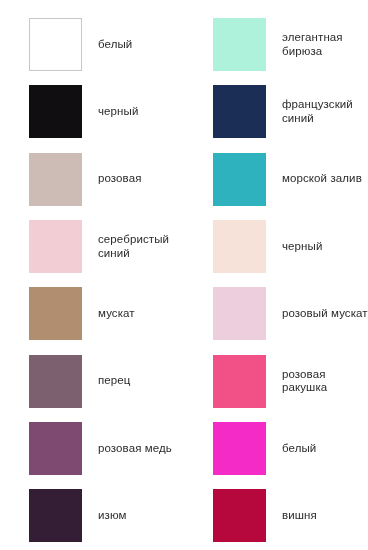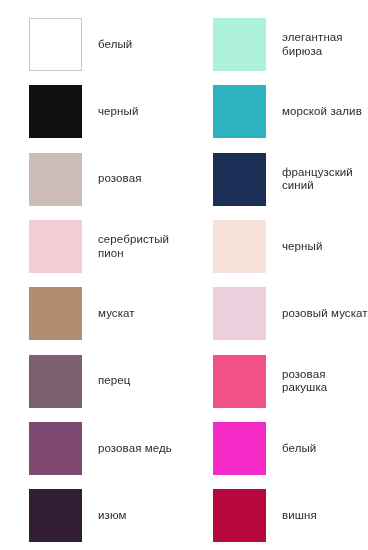--- a/index.html
+++ b/index.html
@@ -67,21 +67,21 @@
       <div class="swatch-row">
         <div class="swatch" style="background-color: rgb(16, 14, 17);"></div>
         <div class="swatch-label">черный</div>
       </div>
       <div class="swatch-row">
         <div class="swatch" style="background-color: rgb(205, 188, 181);"></div>
         <div class="swatch-label">розовая</div>
       </div>
       <div class="swatch-row">
         <div class="swatch" style="background-color: rgb(242, 205, 211);"></div>
-        <div class="swatch-label">серебристый пион</div>
+        <div class="swatch-label">серебристый синий</div>
       </div>
       <div class="swatch-row">
         <div class="swatch" style="background-color: rgb(176, 142, 111);"></div>
         <div class="swatch-label">мускат</div>
       </div>
       <div class="swatch-row">
         <div class="swatch" style="background-color: rgb(125, 96, 112);"></div>
         <div class="swatch-label">перец</div>
       </div>
       <div class="swatch-row">
@@ -92,26 +92,26 @@
         <div class="swatch" style="background-color: rgb(51, 30, 53);"></div>
         <div class="swatch-label">изюм</div>
       </div>
     </div>
   <div class="column">
       <div class="swatch-row">
         <div class="swatch" style="background-color: rgb(175, 242, 220);"></div>
         <div class="swatch-label">элегантная бирюза</div>
       </div>
       <div class="swatch-row">
+        <div class="swatch" style="background-color: rgb(27, 46, 85);"></div>
+        <div class="swatch-label">французский синий</div>
+      </div>
+      <div class="swatch-row">
         <div class="swatch" style="background-color: rgb(45, 178, 190);"></div>
         <div class="swatch-label">морской залив</div>
-      </div>
-      <div class="swatch-row">
-        <div class="swatch" style="background-color: rgb(27, 46, 85);"></div>
-        <div class="swatch-label">французский синий</div>
       </div>
       <div class="swatch-row">
         <div class="swatch" style="background-color: rgb(247, 226, 218);"></div>
         <div class="swatch-label">черный</div>
       </div>
       <div class="swatch-row">
         <div class="swatch" style="background-color: rgb(237, 206, 221);"></div>
         <div class="swatch-label">розовый мускат</div>
       </div>
       <div class="swatch-row">

